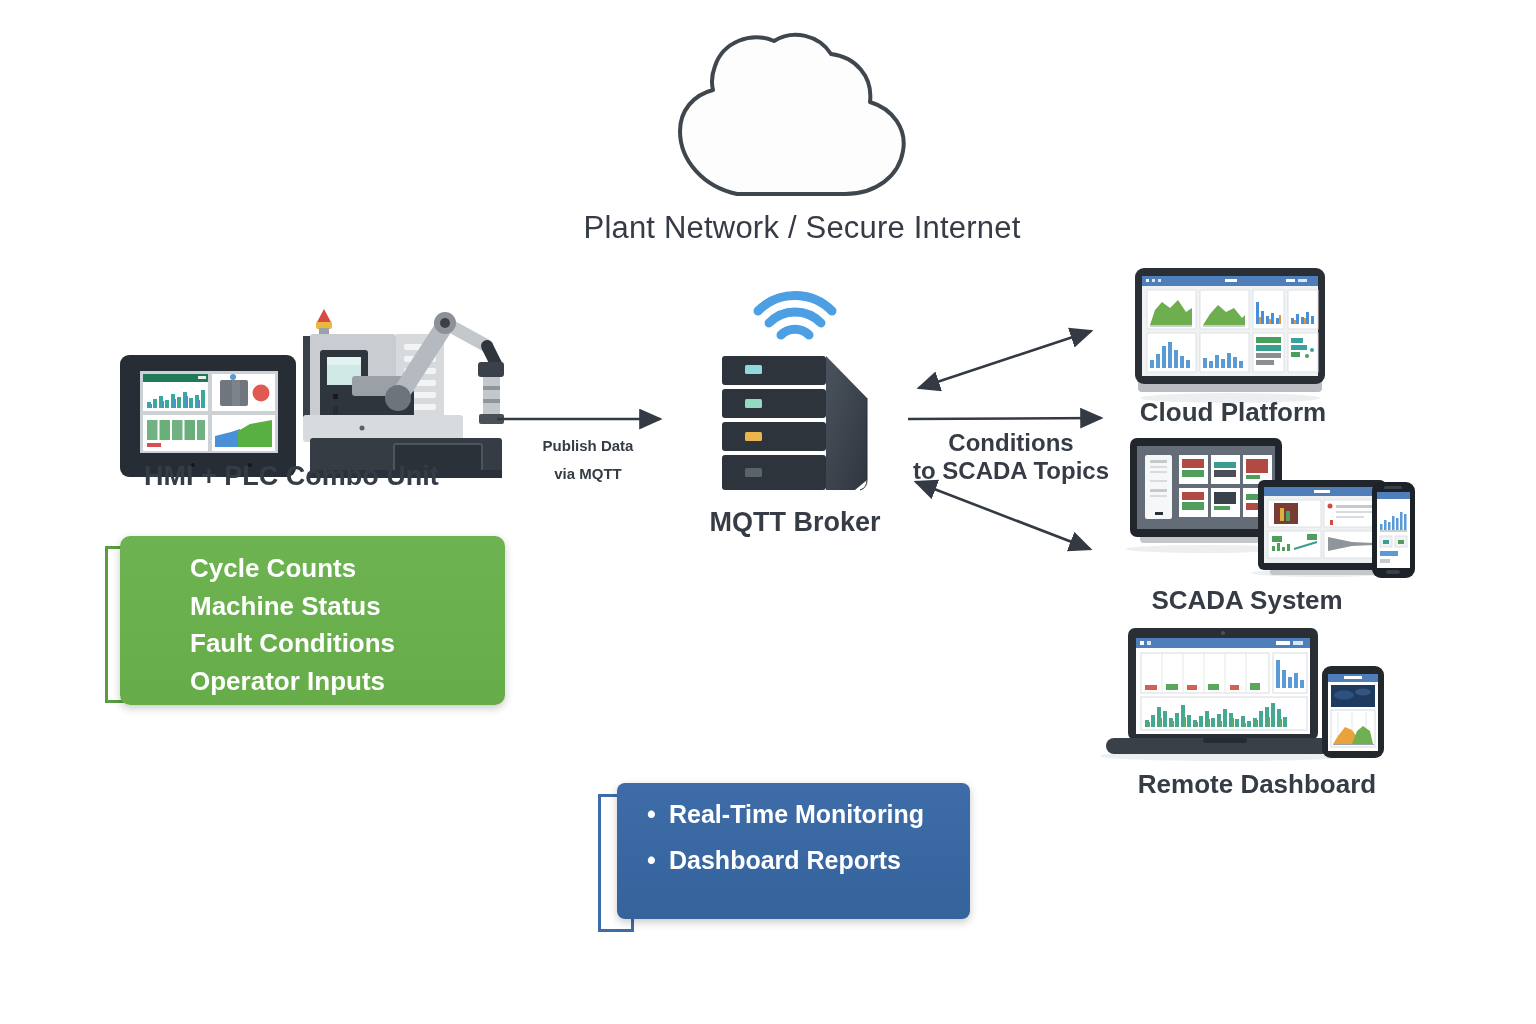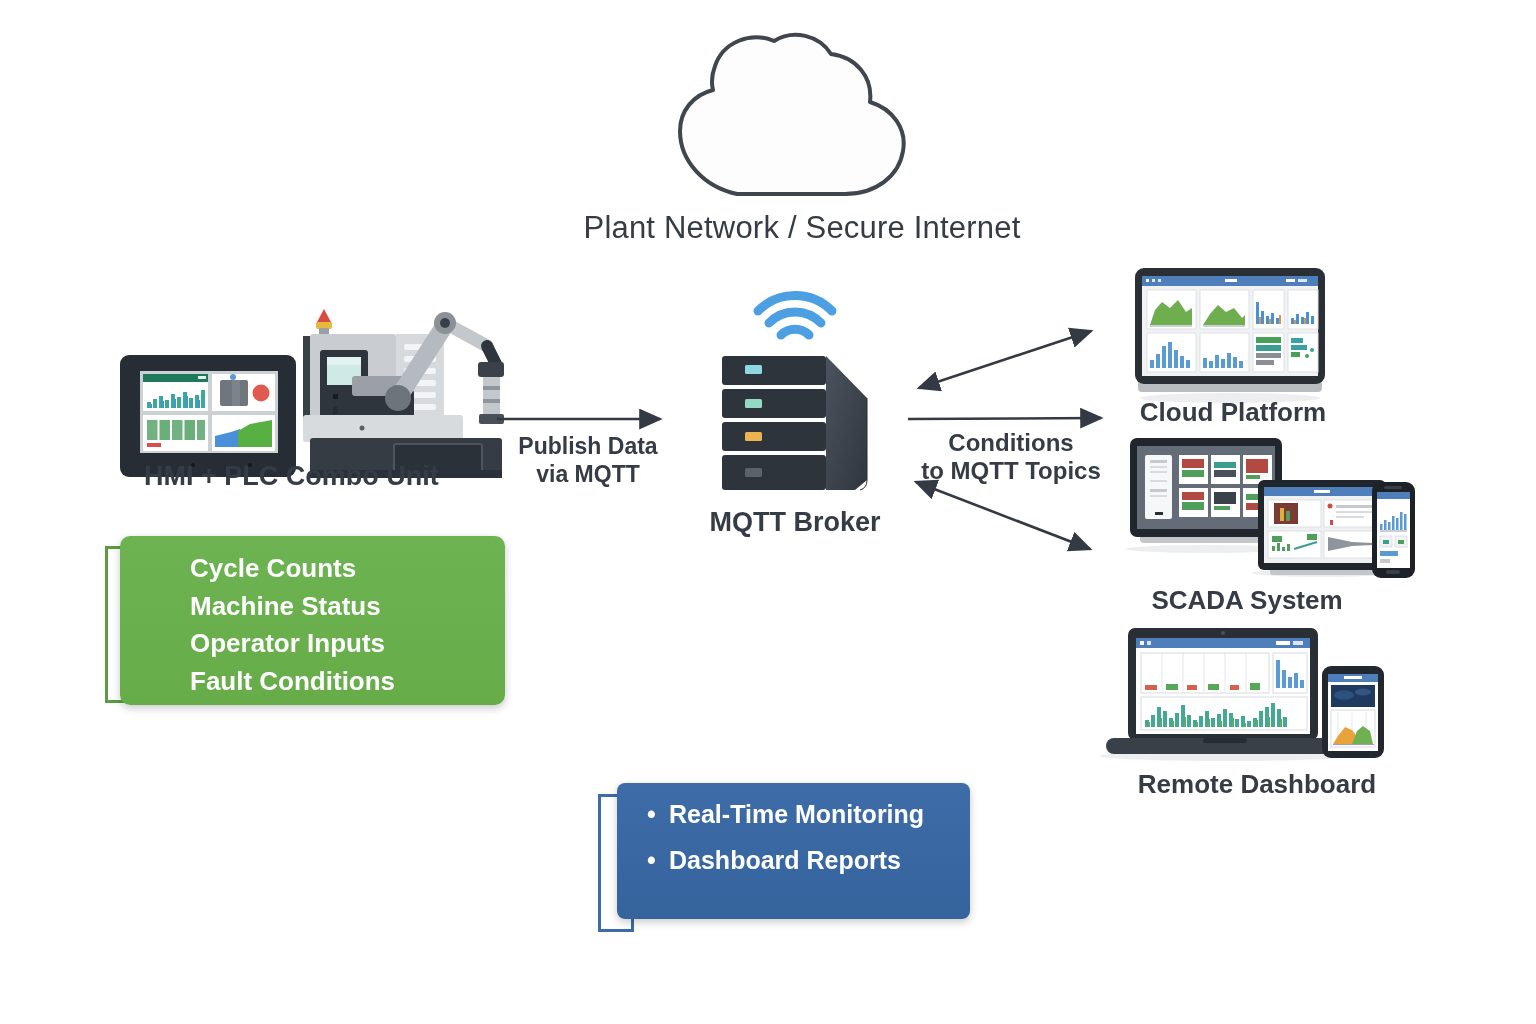--- a/index.html
+++ b/index.html
@@ -5,21 +5,21 @@
   html,body{margin:0;padding:0;}
   body{
     width:1536px;height:1024px;position:relative;background:#ffffff;overflow:hidden;
     font-family:"Liberation Sans", sans-serif;
   }
   .label{position:absolute;color:#363c46;}
   .lbl-center{text-align:center;}
   .cloud-label{font-size:31px;font-weight:500;letter-spacing:.2px;}
   .node-label{font-size:26px;font-weight:600;margin-top:8px;}
   .bold-label{font-size:27px;font-weight:700;}
-  .arrow-label{font-size:23px;font-weight:700;line-height:28px;}
+  .arrow-label{font-size:15px;font-weight:700;line-height:28px;}
   .sub-label{font-size:24px;font-weight:700;line-height:28px;}
 
   .data-box{
     position:absolute;border-radius:10px;color:#ffffff;font-weight:700;
     box-shadow:0 3px 8px rgba(0,0,0,.22);
   }
   .green-box{
     left:120px;top:536px;width:385px;height:169px;
     background:linear-gradient(#6db351,#66ac49);
     font-size:26px;line-height:37.5px;padding-top:14px;padding-left:70px;box-sizing:border-box;
@@ -349,34 +349,34 @@
 
 <div class="label bold-label lbl-center" style="left:695px;top:507px;width:200px;">MQTT Broker</div>
 
 <div class="label arrow-label lbl-center" style="left:500px;top:432px;width:176px;">
   <div>Publish Data</div>
   <div>via MQTT</div>
 </div>
 
 <div class="label sub-label lbl-center" style="left:905px;top:429px;width:212px;">
   <div>Conditions</div>
-  <div>to MQTT Topics</div>
+  <div>to SCADA Topics</div>
 </div>
 
 <div class="label node-label lbl-center" style="left:1133px;top:389px;width:200px;">Cloud Platform</div>
 
 <div class="label node-label lbl-center" style="left:1132px;top:577px;width:230px;">SCADA System</div>
 
 <div class="label node-label lbl-center" style="left:1117px;top:761px;width:280px;">Remote Dashboard</div>
 
 <div class="bracket green-bracket"></div>
 <div class="data-box green-box">
   <div>Cycle Counts</div>
   <div>Machine Status</div>
+  <div>Fault Conditions</div>
   <div>Operator Inputs</div>
-  <div>Fault Conditions</div>
 </div>
 
 <div class="bracket blue-bracket"></div>
 <div class="data-box blue-box">
   <div><span class="bullet">•</span><span>Real-Time Monitoring</span></div>
   <div><span class="bullet">•</span><span>Dashboard Reports</span></div>
 </div>
 
 </body></html>

